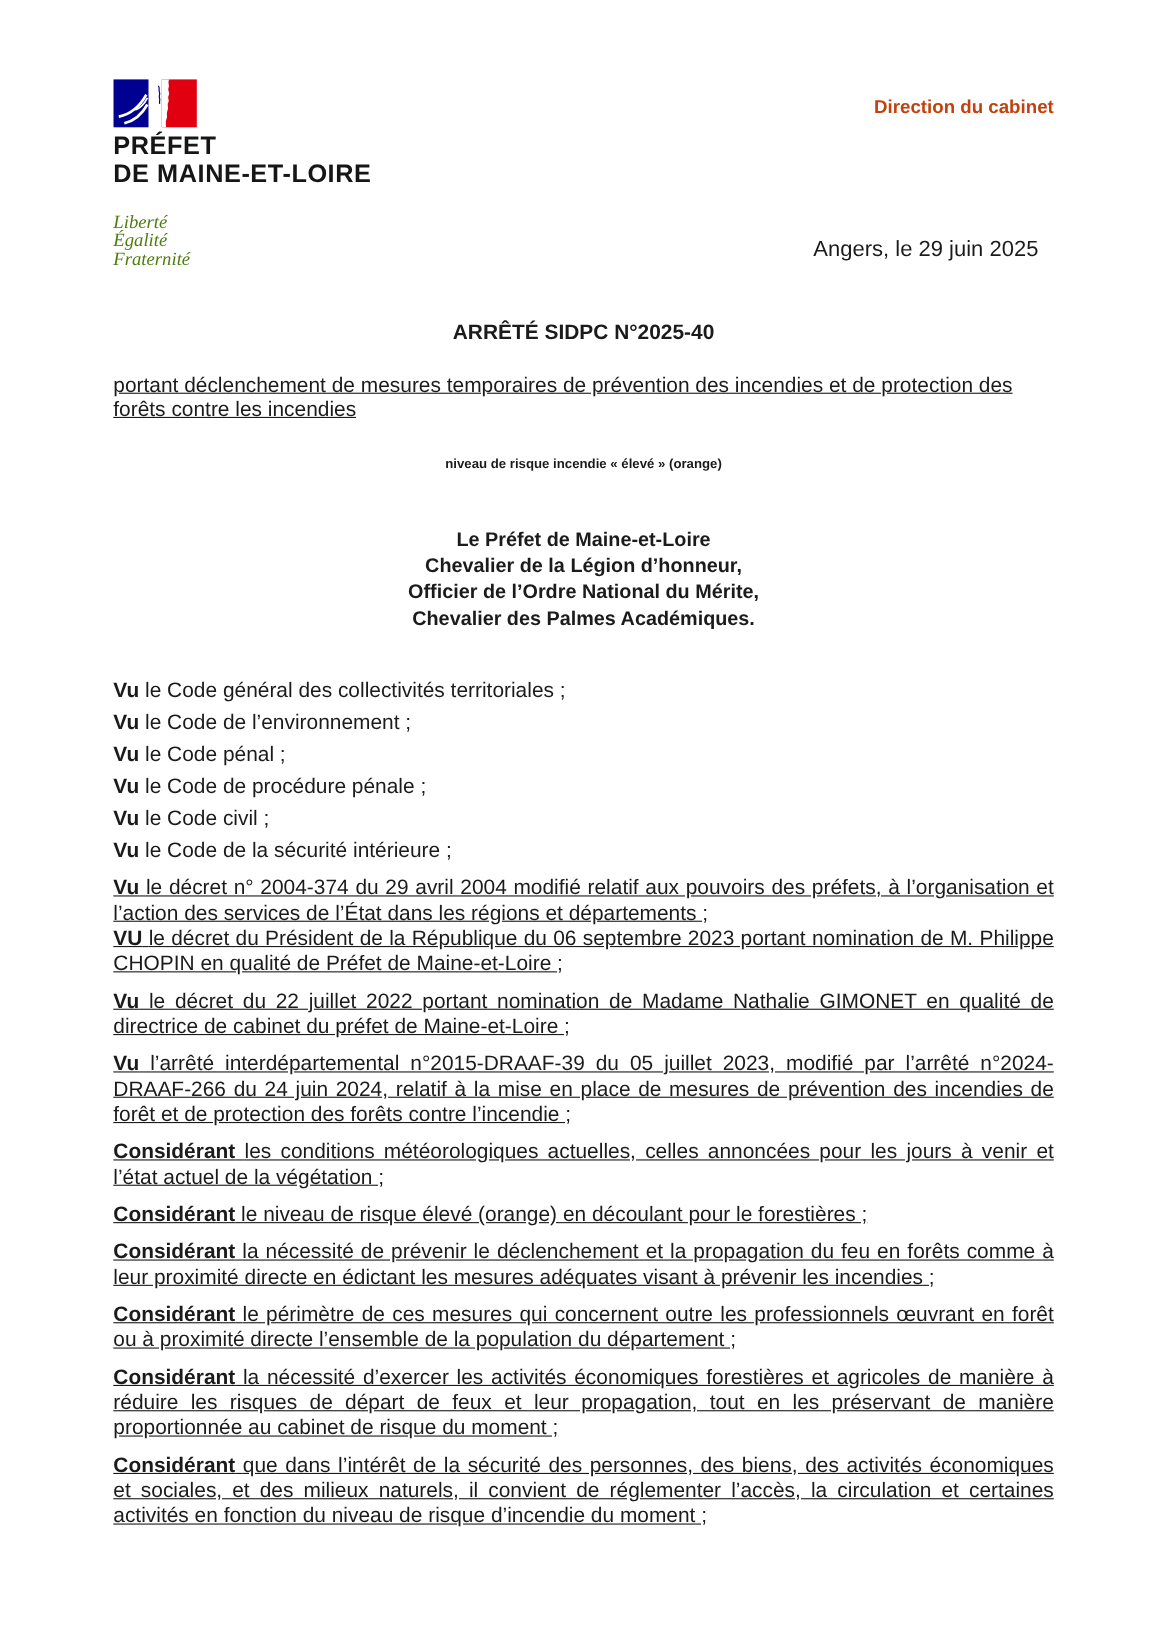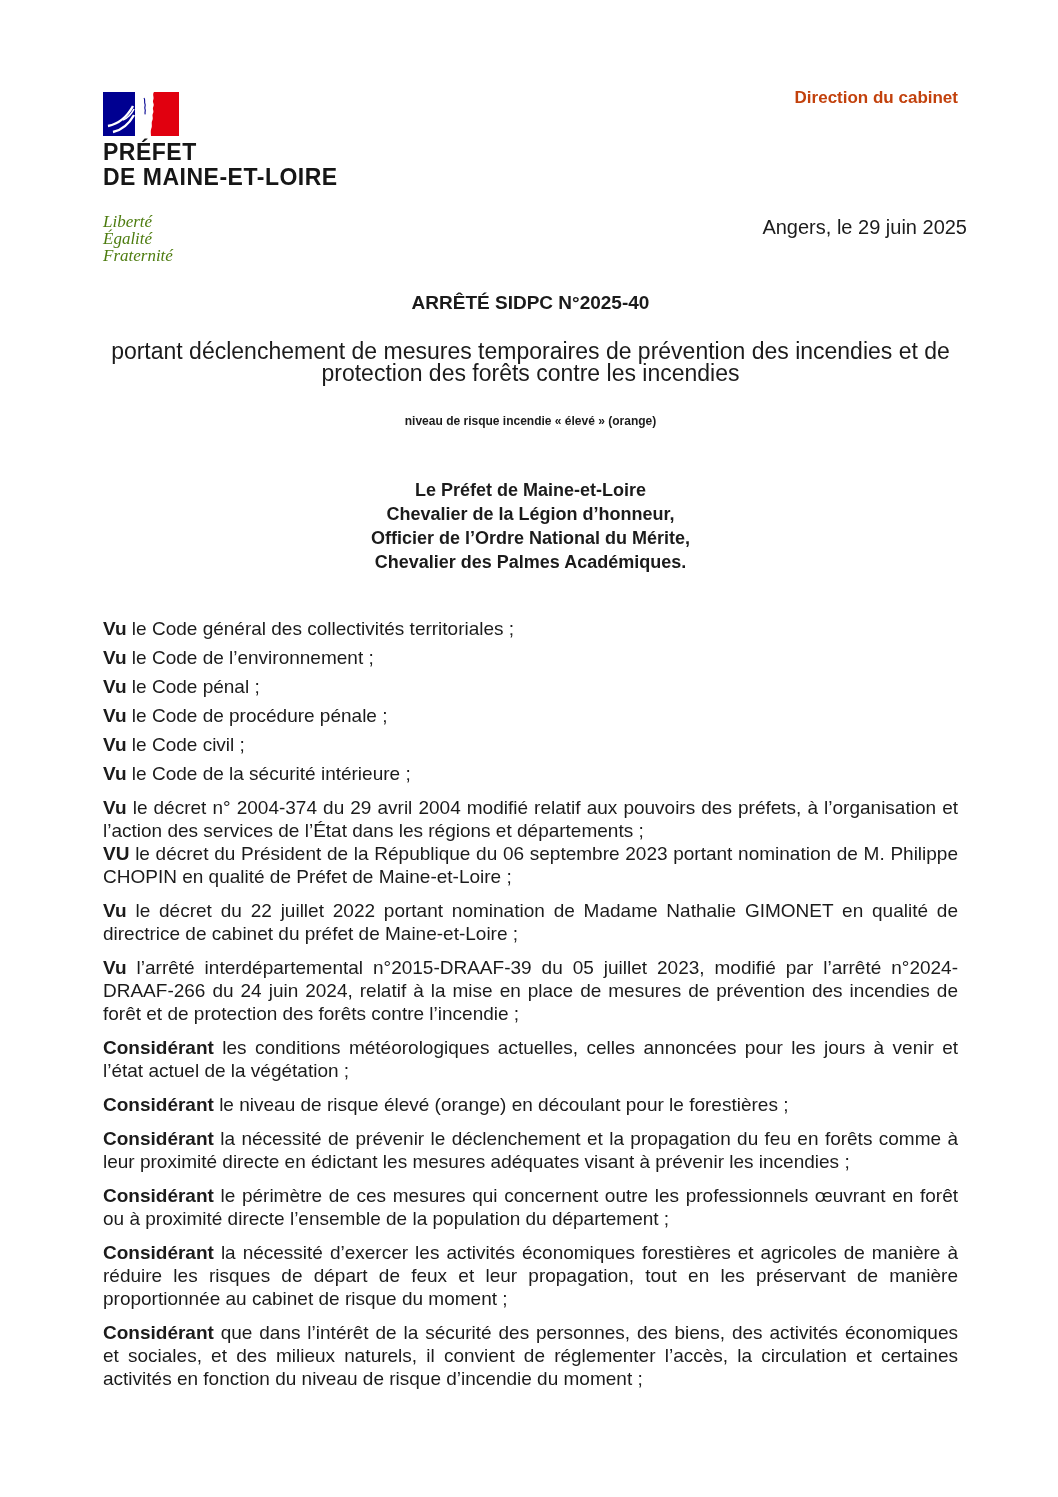--- a/index.html
+++ b/index.html
@@ -6,21 +6,21 @@
   body {
     width: 1058px; height: 1497px;
     position: relative;
     font-family: "Liberation Sans", sans-serif;
     color: #1b1b1b;
     -webkit-font-smoothing: antialiased;
   }
   .page { position: absolute; inset: 0; background: #fff; overflow: hidden; }
 
   
-  .brand { position: absolute; left: 103px; top: 92px; }
+  .brand { position: absolute; left: 103px; top: 72px; }
   .brand .flag { display: block; }
   .brand .agency {
     margin-top: 4px;
     font-weight: bold;
     font-size: 23px;
     line-height: 25px;
     letter-spacing: 0.5px;
     color: #161616;
   }
   .motto {
@@ -29,50 +29,51 @@
     font-style: italic;
     font-size: 17px;
     line-height: 17px;
     color: #4d7c0f;
   }
   .direction {
     position: absolute; top: 88px; right: 100px;
     font-weight: bold; font-size: 17px; color: #c2410c;
   }
   .dateline {
-    position: absolute; top: 216px; right: 91px;
+    position: absolute; top: 216px; right: 114px;
     font-size: 20px; color: #1b1b1b;
   }
 
   
   main { padding: 291px 100px 0 103px; }
   .doc-title {
     margin: 0; text-align: center;
     font-size: 19px; font-weight: bold; line-height: 23px;
   }
   .doc-subtitle {
-    margin: 26px 0 0 0; text-align: center;
-    font-size: 23px; line-height: 22px;
+    margin: 26px 0 0 0; 
+    font-size: 19px; line-height: 22px; text-decoration: underline;
   }
   .risk-line {
     margin: 26px 0 0 0; text-align: center;
     font-size: 12px; font-weight: bold; line-height: 22px;
   }
   .issuer {
     margin-top: 46px; text-align: center;
     font-size: 18px; font-weight: bold; line-height: 24px;
   }
 
   
   .recitals { margin-top: 44px; }
   .code-line { margin: 0 0 7px 0; font-size: 19px; line-height: 22px; }
   .para {
     margin: 11px 0 0 0;
     font-size: 19px; line-height: 23px;
     text-align: justify;
+    text-decoration: underline;
   }
   .para.tight { margin-top: 0; }
   strong.lead { font-weight: bold; }
 </style>
 </head>
 <body>
 
 <div class="page">
 
   <div class="brand">

